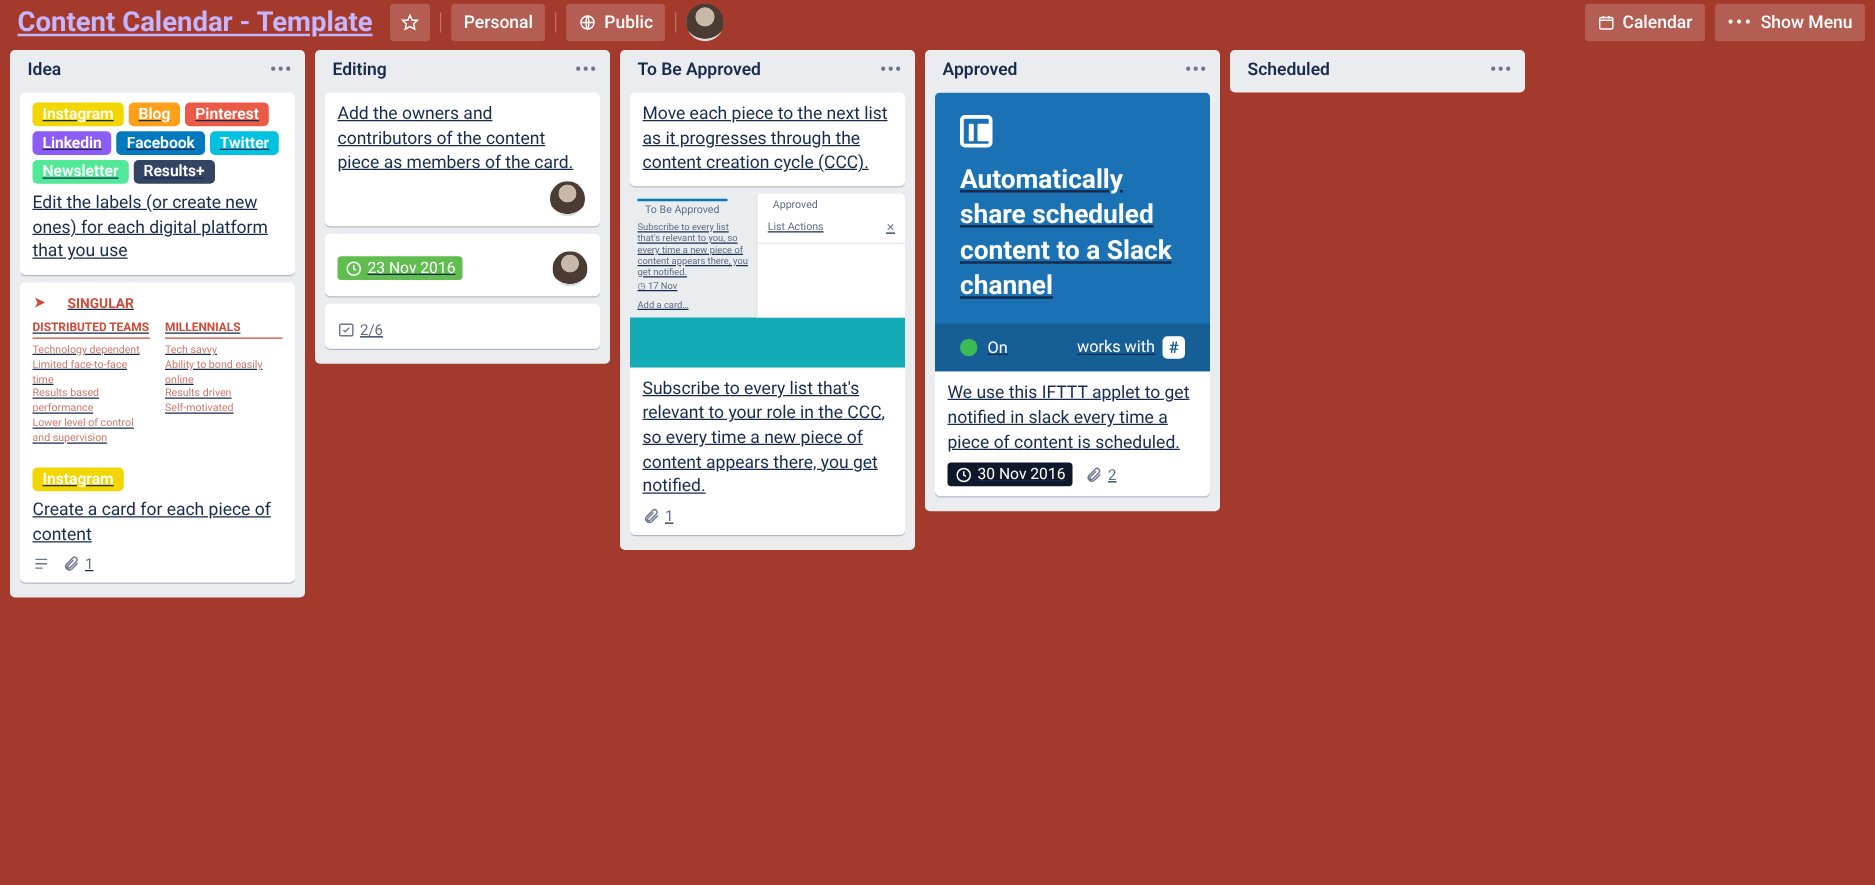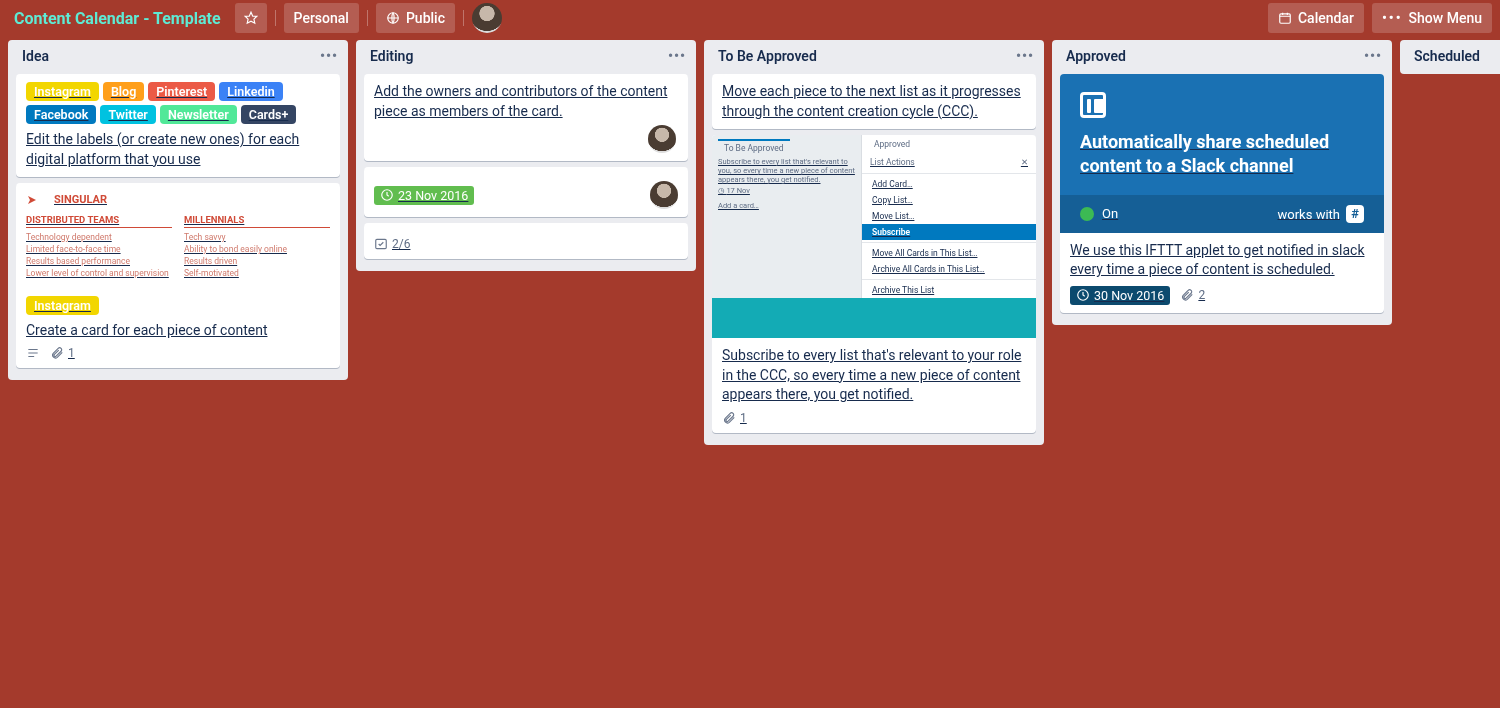--- a/index.html
+++ b/index.html
@@ -8,58 +8,58 @@
     --list-bg:#ebecf0;
     --card-bg:#ffffff;
     --text:#172b4d;
     --muted:#5e6c84;
     --shadow:0 1px 0 rgba(9,30,66,.25);
   }
   *{box-sizing:border-box;}
   body{margin:0;background:var(--bg);font-family:-apple-system,BlinkMacSystemFont,'Segoe UI',Roboto,Helvetica,Arial,sans-serif;font-size:14px;color:var(--text);width:1500px;height:708px;overflow:hidden;}
   
   .board-header{display:flex;align-items:center;gap:8px;padding:4px 8px;height:36px;}
-  .board-title{font-size:16px;font-weight:700;color:#5eead4;padding:0 6px;}
+  .board-title{font-size:22px;font-weight:700;color:#c4b5fd;padding:0 6px;text-decoration:underline;}
   .hbtn{background:var(--header-btn);color:#fff;border-radius:3px;display:flex;align-items:center;padding:0 10px;height:30px;gap:6px;font-weight:500;cursor:pointer;}
   .hbtn.icon-only{width:32px;justify-content:center;padding:0;}
   .divider{width:1px;height:16px;background:rgba(255,255,255,.3);}
   .avatar{width:30px;height:30px;border-radius:50%;background:#ddd radial-gradient(circle at 50% 35%,#c7b8aa 0 30%,#4a3c32 32% 70%,#ddd 72%);}
   .spacer{flex:1;}
   
   .board{display:flex;align-items:flex-start;gap:8px;padding:4px 8px;overflow-x:auto;}
-  .list{background:var(--list-bg);border-radius:4px;width:340px;flex-shrink:0;padding-bottom:6px;}
+  .list{background:var(--list-bg);border-radius:4px;width:236px;flex-shrink:0;padding-bottom:6px;}
   .list-header{display:flex;align-items:center;justify-content:space-between;padding:8px 10px 4px 14px;}
   .list-title{font-weight:600;color:var(--text);}
   .list-menu{color:#6b778c;cursor:pointer;font-weight:bold;letter-spacing:1px;}
   .card{background:var(--card-bg);border-radius:4px;margin:6px 8px;box-shadow:var(--shadow);overflow:hidden;cursor:pointer;text-decoration:underline;}
   .card-body{padding:8px 10px;}
   .card-text{color:var(--text);line-height:1.4;}
   .labels{display:flex;flex-wrap:wrap;gap:4px;margin-bottom:6px;}
   .label{color:#fff;font-size:12.5px;font-weight:600;padding:2px 8px;border-radius:4px;}
   .badges{display:flex;align-items:center;gap:10px;margin-top:6px;color:var(--muted);font-size:12px;}
   .badge{display:flex;align-items:center;gap:4px;}
   .badge-date{background:#61bd4f;color:#fff;border-radius:3px;padding:2px 6px;display:flex;align-items:center;gap:4px;font-size:12.5px;}
-  .badge-date.red{background:#0c4a6e;}
+  .badge-date.red{background:#0f172a;}
   .member-row{display:flex;justify-content:flex-end;margin-top:4px;padding-right:2px;}
   .mini-avatar{width:28px;height:28px;border-radius:50%;background:#ddd radial-gradient(circle at 50% 35%,#c7b8aa 0 30%,#4a3c32 32% 70%,#ddd 72%);}
   .cover{padding:0;}
   
   .singular{padding:10px 10px 8px;font-size:10px;}
   .sing-logo{color:#d04a37;font-weight:700;font-size:11px;display:flex;align-items:center;gap:16px;margin-bottom:8px;text-align:right;}
   .sing-cols{display:flex;gap:12px;}
   .sing-col{flex:1;}
   .sing-head{color:#d04a37;font-weight:700;font-size:9.5px;border-bottom:1px solid #d04a37;padding-bottom:2px;margin-bottom:4px;}
   .sing-item{color:#d07a6d;font-size:8.5px;line-height:1.4;}
   
   .ifttt-cover{background:#1a71b3;color:#fff;padding:18px 20px 0 20px;position:relative;}
   .ifttt-logo{width:26px;height:26px;border:3px solid #fff;border-radius:4px;position:relative;margin-bottom:12px;}
   .ifttt-logo::before,.ifttt-logo::after{content:"";position:absolute;background:#fff;}
   .ifttt-logo::before{left:4px;top:4px;width:4px;height:14px;border-radius:1px;}
   .ifttt-logo::after{left:11px;top:4px;width:10px;height:14px;border-radius:1px;}
-  .ifttt-title{font-size:18px;font-weight:700;line-height:1.35;}
+  .ifttt-title{font-size:21px;font-weight:700;line-height:1.35;}
   .ifttt-bar{background:#155f96;margin:16px -20px 0;padding:10px 20px;display:flex;align-items:center;justify-content:space-between;font-size:13px;}
   .on-dot{width:14px;height:14px;border-radius:50%;background:#3cba54;display:inline-block;margin-right:8px;vertical-align:middle;}
   .slack-dot{width:18px;height:18px;border-radius:4px;background:#fff;color:#155f96;display:inline-flex;align-items:center;justify-content:center;font-weight:bold;font-size:13px;margin-left:6px;}
   
   .sub-cover{font-size:9px;background:#e9edf0;padding-bottom:0;}
   .sub-top{display:flex;}
   .sub-colL{width:46%;padding:4px 6px;}
   .sub-colR{flex:1;background:#fff;border-left:1px solid #d9dde2;}
   .sub-tab{display:inline-block;padding:2px 6px;color:#5e6c84;font-size:8.5px;}
   .sub-tab.sel{border-top:2px solid #0079bf;}
@@ -116,25 +116,25 @@
     <div class="list-header">
       <span class="list-title">Idea</span>
       <span class="list-menu">•••</span>
     </div>
     <div class="card">
       <div class="card-body">
         <div class="labels" id="idea-labels">
             <span class="label" style="background: rgb(242, 214, 0);">Instagram</span>
             <span class="label" style="background: rgb(255, 159, 26);">Blog</span>
             <span class="label" style="background: rgb(235, 90, 70);">Pinterest</span>
-            <span class="label" style="background: #3b82f6;">Linkedin</span>
+            <span class="label" style="background: #8b5cf6;">Linkedin</span>
             <span class="label" style="background: rgb(0, 121, 191);">Facebook</span>
             <span class="label" style="background: rgb(0, 194, 224);">Twitter</span>
             <span class="label" style="background: rgb(81, 232, 152);">Newsletter</span>
-            <span class="label" style="background: rgb(52, 69, 99);">Cards+</span>
+            <span class="label" style="background: rgb(52, 69, 99);">Results+</span>
           </div>
         <div class="card-text">Edit the labels (or create new ones) for each digital platform that you use</div>
       </div>
     </div>
     <div class="card">
       <div class="singular cover">
         <div class="sing-logo">
           <svg width="12" height="12" viewBox="0 0 24 24">
               <path fill="#d04a37" d="M4 4l16 8-16 8 4-8z"></path>
             </svg>
@@ -244,31 +244,20 @@
             <div class="sub-small">◷ <span>17 Nov</span></div>
             <div class="sub-small" style="margin-top:6px;">Add a card…</div>
           </div>
           <div class="sub-colR">
             <div style="padding:2px 6px;"><span class="sub-tab">Approved</span></div>
             <div class="sub-menuhead">
                 <span>List Actions</span>
                 <span>✕</span>
               </div>
             <div class="sub-divider"></div>
-            <div id="sub-menu">
-                <div class="sub-item">Add Card…</div>
-                <div class="sub-item">Copy List…</div>
-                <div class="sub-item">Move List…</div>
-                <div class="sub-item hl">Subscribe</div>
-                <div class="sub-divider"></div>
-                <div class="sub-item">Move All Cards in This List…</div>
-                <div class="sub-item">Archive All Cards in This List…</div>
-                <div class="sub-divider"></div>
-                <div class="sub-item">Archive This List</div>
-              </div>
           </div>
         </div>
         <div class="sub-teal"></div>
       </div>
       <div class="card-body">
         <div class="card-text">Subscribe to every list that's relevant to your role in the CCC, so every time a new piece of content appears there, you get notified.</div>
         <div class="badges">
           <span class="badge">
             <svg class="ico" viewBox="0 0 24 24" fill="none" stroke="#6b778c" stroke-width="2">
                 <path d="M21 11l-8.5 8.5a5 5 0 01-7-7L14 4a3.5 3.5 0 015 5l-8.5 8.5a2 2 0 01-3-3L15 7"></path>

